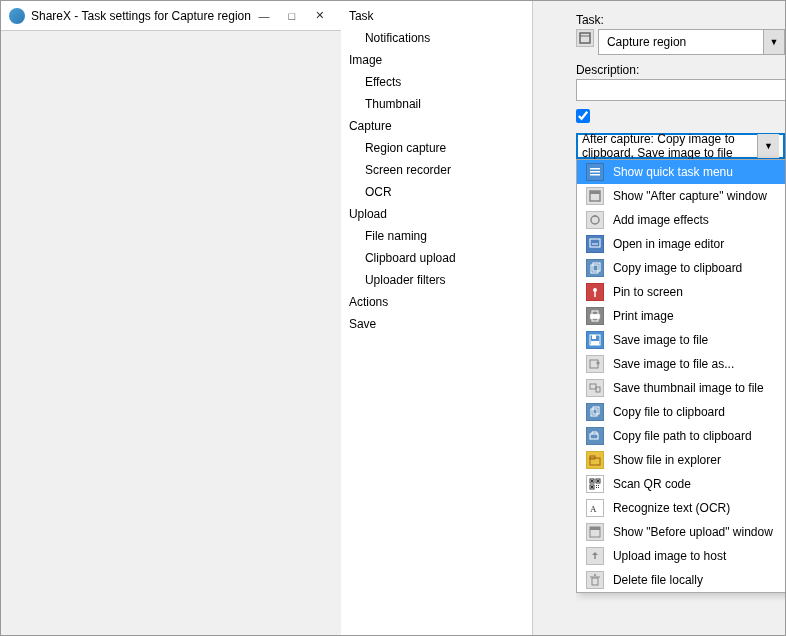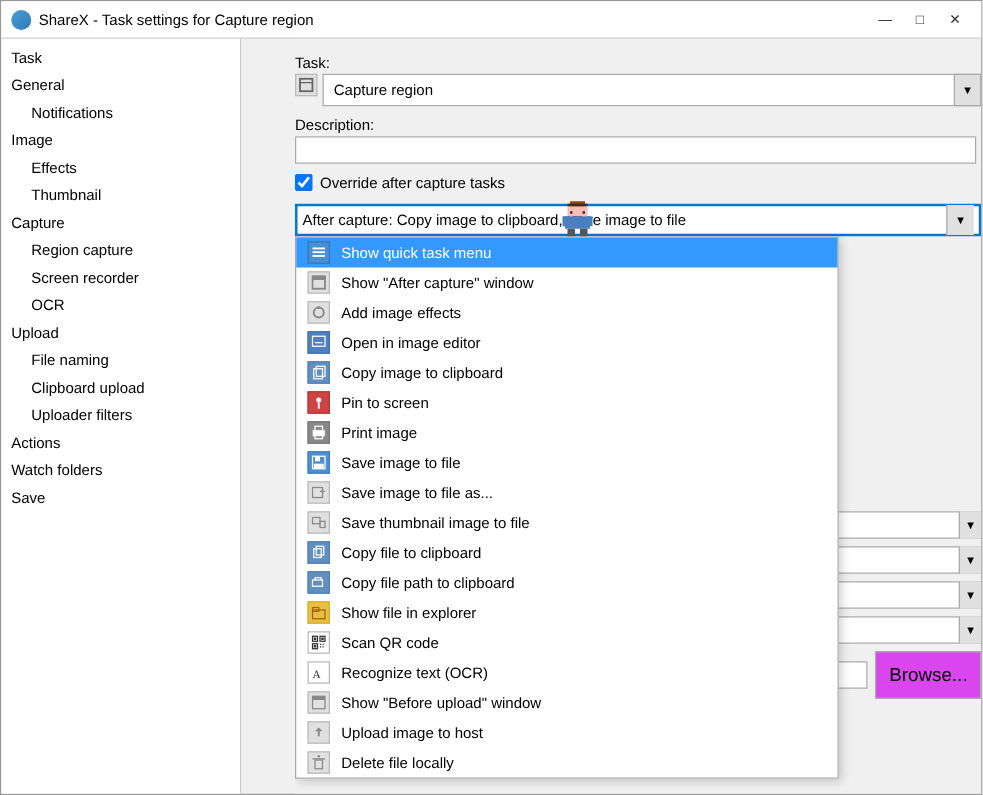--- a/index.html
+++ b/index.html
@@ -10,21 +10,21 @@
       width: 786px;
       height: 636px;
       overflow: hidden;
     }
     .window {
       width: 786px;
       height: 636px;
       background: #f0f0f0;
       border: 1px solid #999;
       display: flex;
-      flex-direction: column;
+      flex-direction: row;
     }
     .title-bar {
       background: #fff;
       height: 30px;
       display: flex;
       align-items: center;
       padding: 0 8px;
       border-bottom: 1px solid #ccc;
       justify-content: space-between;
     }
@@ -251,35 +251,33 @@
       <button class="title-btn">—</button>
       <button class="title-btn">□</button>
       <button class="title-btn close">✕</button>
     </div>
   </div>
 
   <div class="main-content">
 
     <div class="sidebar">
       <div class="sidebar-item category">Task</div>
-      <div class="sidebar-item category">General</div>
       <div class="sidebar-item sub">Notifications</div>
       <div class="sidebar-item category">Image</div>
       <div class="sidebar-item sub">Effects</div>
       <div class="sidebar-item sub">Thumbnail</div>
       <div class="sidebar-item category">Capture</div>
       <div class="sidebar-item sub">Region capture</div>
       <div class="sidebar-item sub">Screen recorder</div>
       <div class="sidebar-item sub">OCR</div>
       <div class="sidebar-item category">Upload</div>
       <div class="sidebar-item sub">File naming</div>
       <div class="sidebar-item sub">Clipboard upload</div>
       <div class="sidebar-item sub">Uploader filters</div>
       <div class="sidebar-item category">Actions</div>
-      <div class="sidebar-item category">Watch folders</div>
       <div class="sidebar-item category">Save</div>
     </div>
 
     <div class="right-panel">
 
       <div class="form-row">
         <div class="form-label">Task:</div>
         <div style="position:relative; display:flex; align-items:flex-start;">
           <div style="width:18px;height:18px;background:#e0e0e0;border:1px solid #bbb;margin-right:4px;display:flex;align-items:center;justify-content:center;">
             <svg width="12" height="12" viewBox="0 0 12 12">
@@ -294,21 +292,20 @@
         </div>
       </div>
 
       <div class="form-row">
         <div class="form-label">Description:</div>
         <input type="text" class="form-input" style="width: 545px;">
       </div>
 
       <div class="checkbox-row">
         <input type="checkbox" checked="" style="">
-        <label>Override after capture tasks</label>
       </div>
 
       <div class="dropdown-row" style="position:relative;">
         <div style="display:flex;align-items:center;border:2px solid #0078d4;background:#fff;height:26px;padding:0 4px;">
           <span style="flex:1;font-size:12px;">After capture: Copy image to clipboard, Save image to file</span>
           <div style="width:22px;height:24px;background:#e0e0e0;border-left:1px solid #aaa;display:flex;align-items:center;justify-content:center;font-size:9px;cursor:pointer;">▼</div>
         </div>
 
         <div class="dropdown-menu" style="top:26px;left:0;width:435px;">
 

